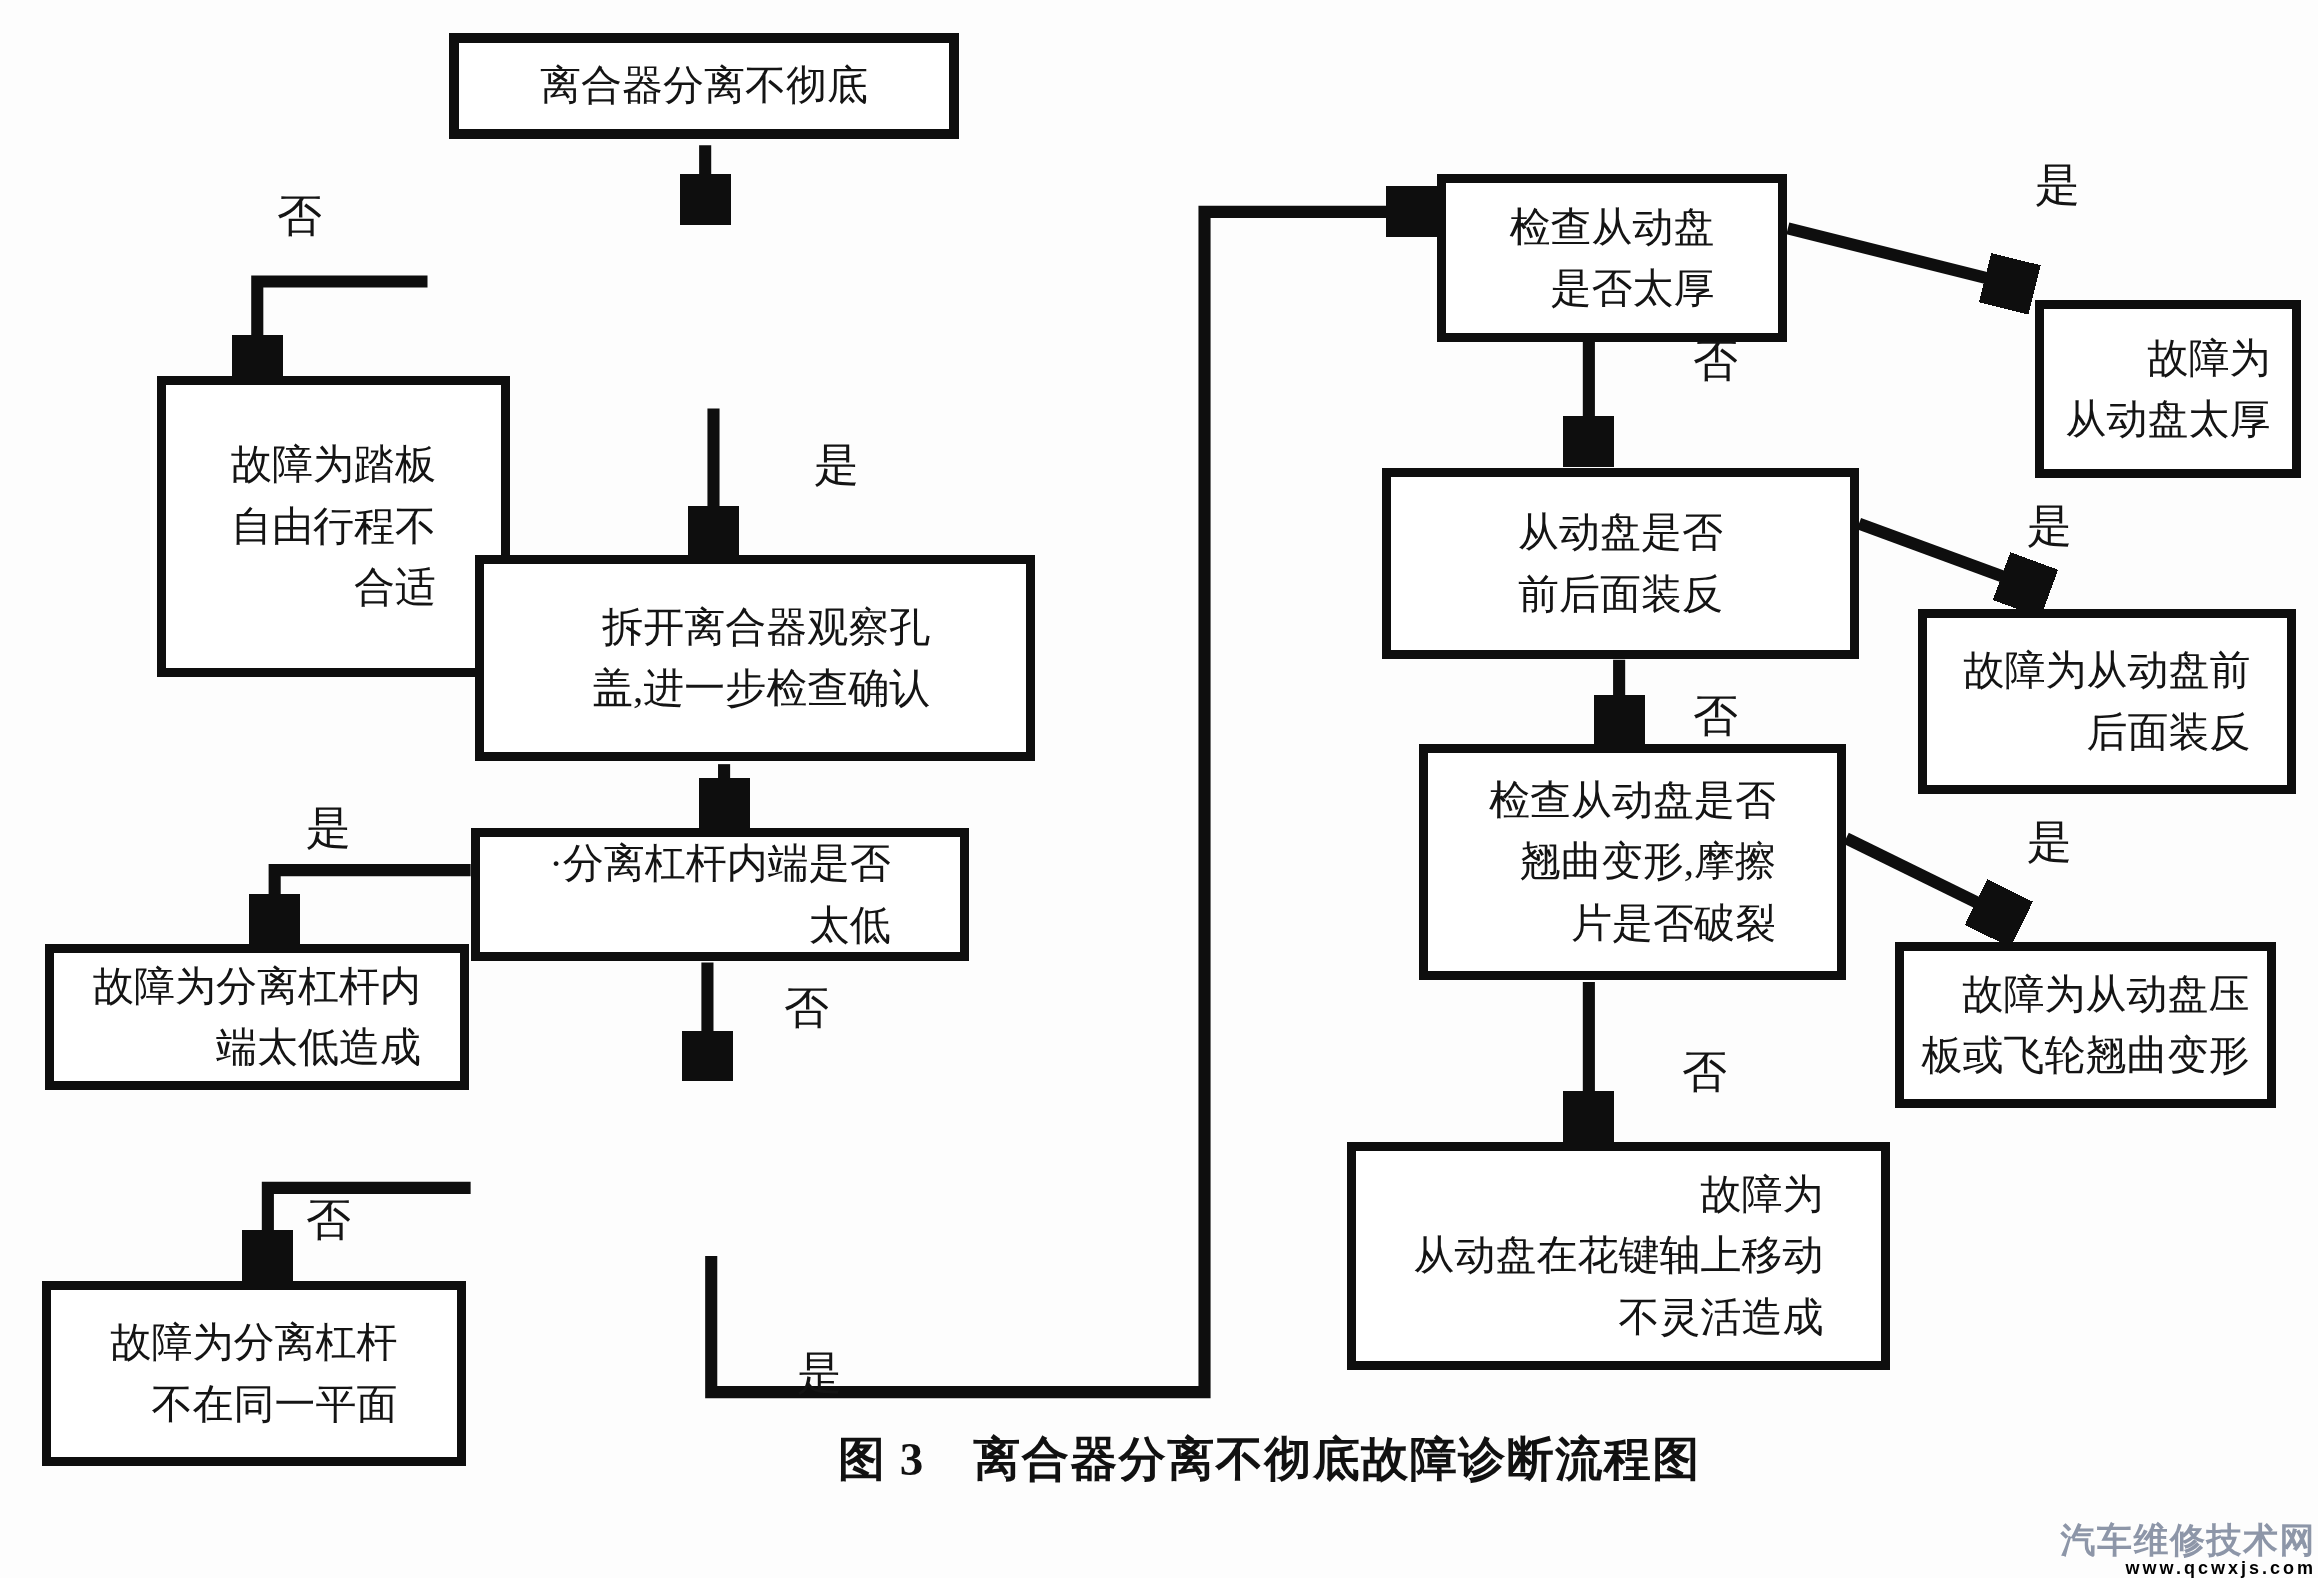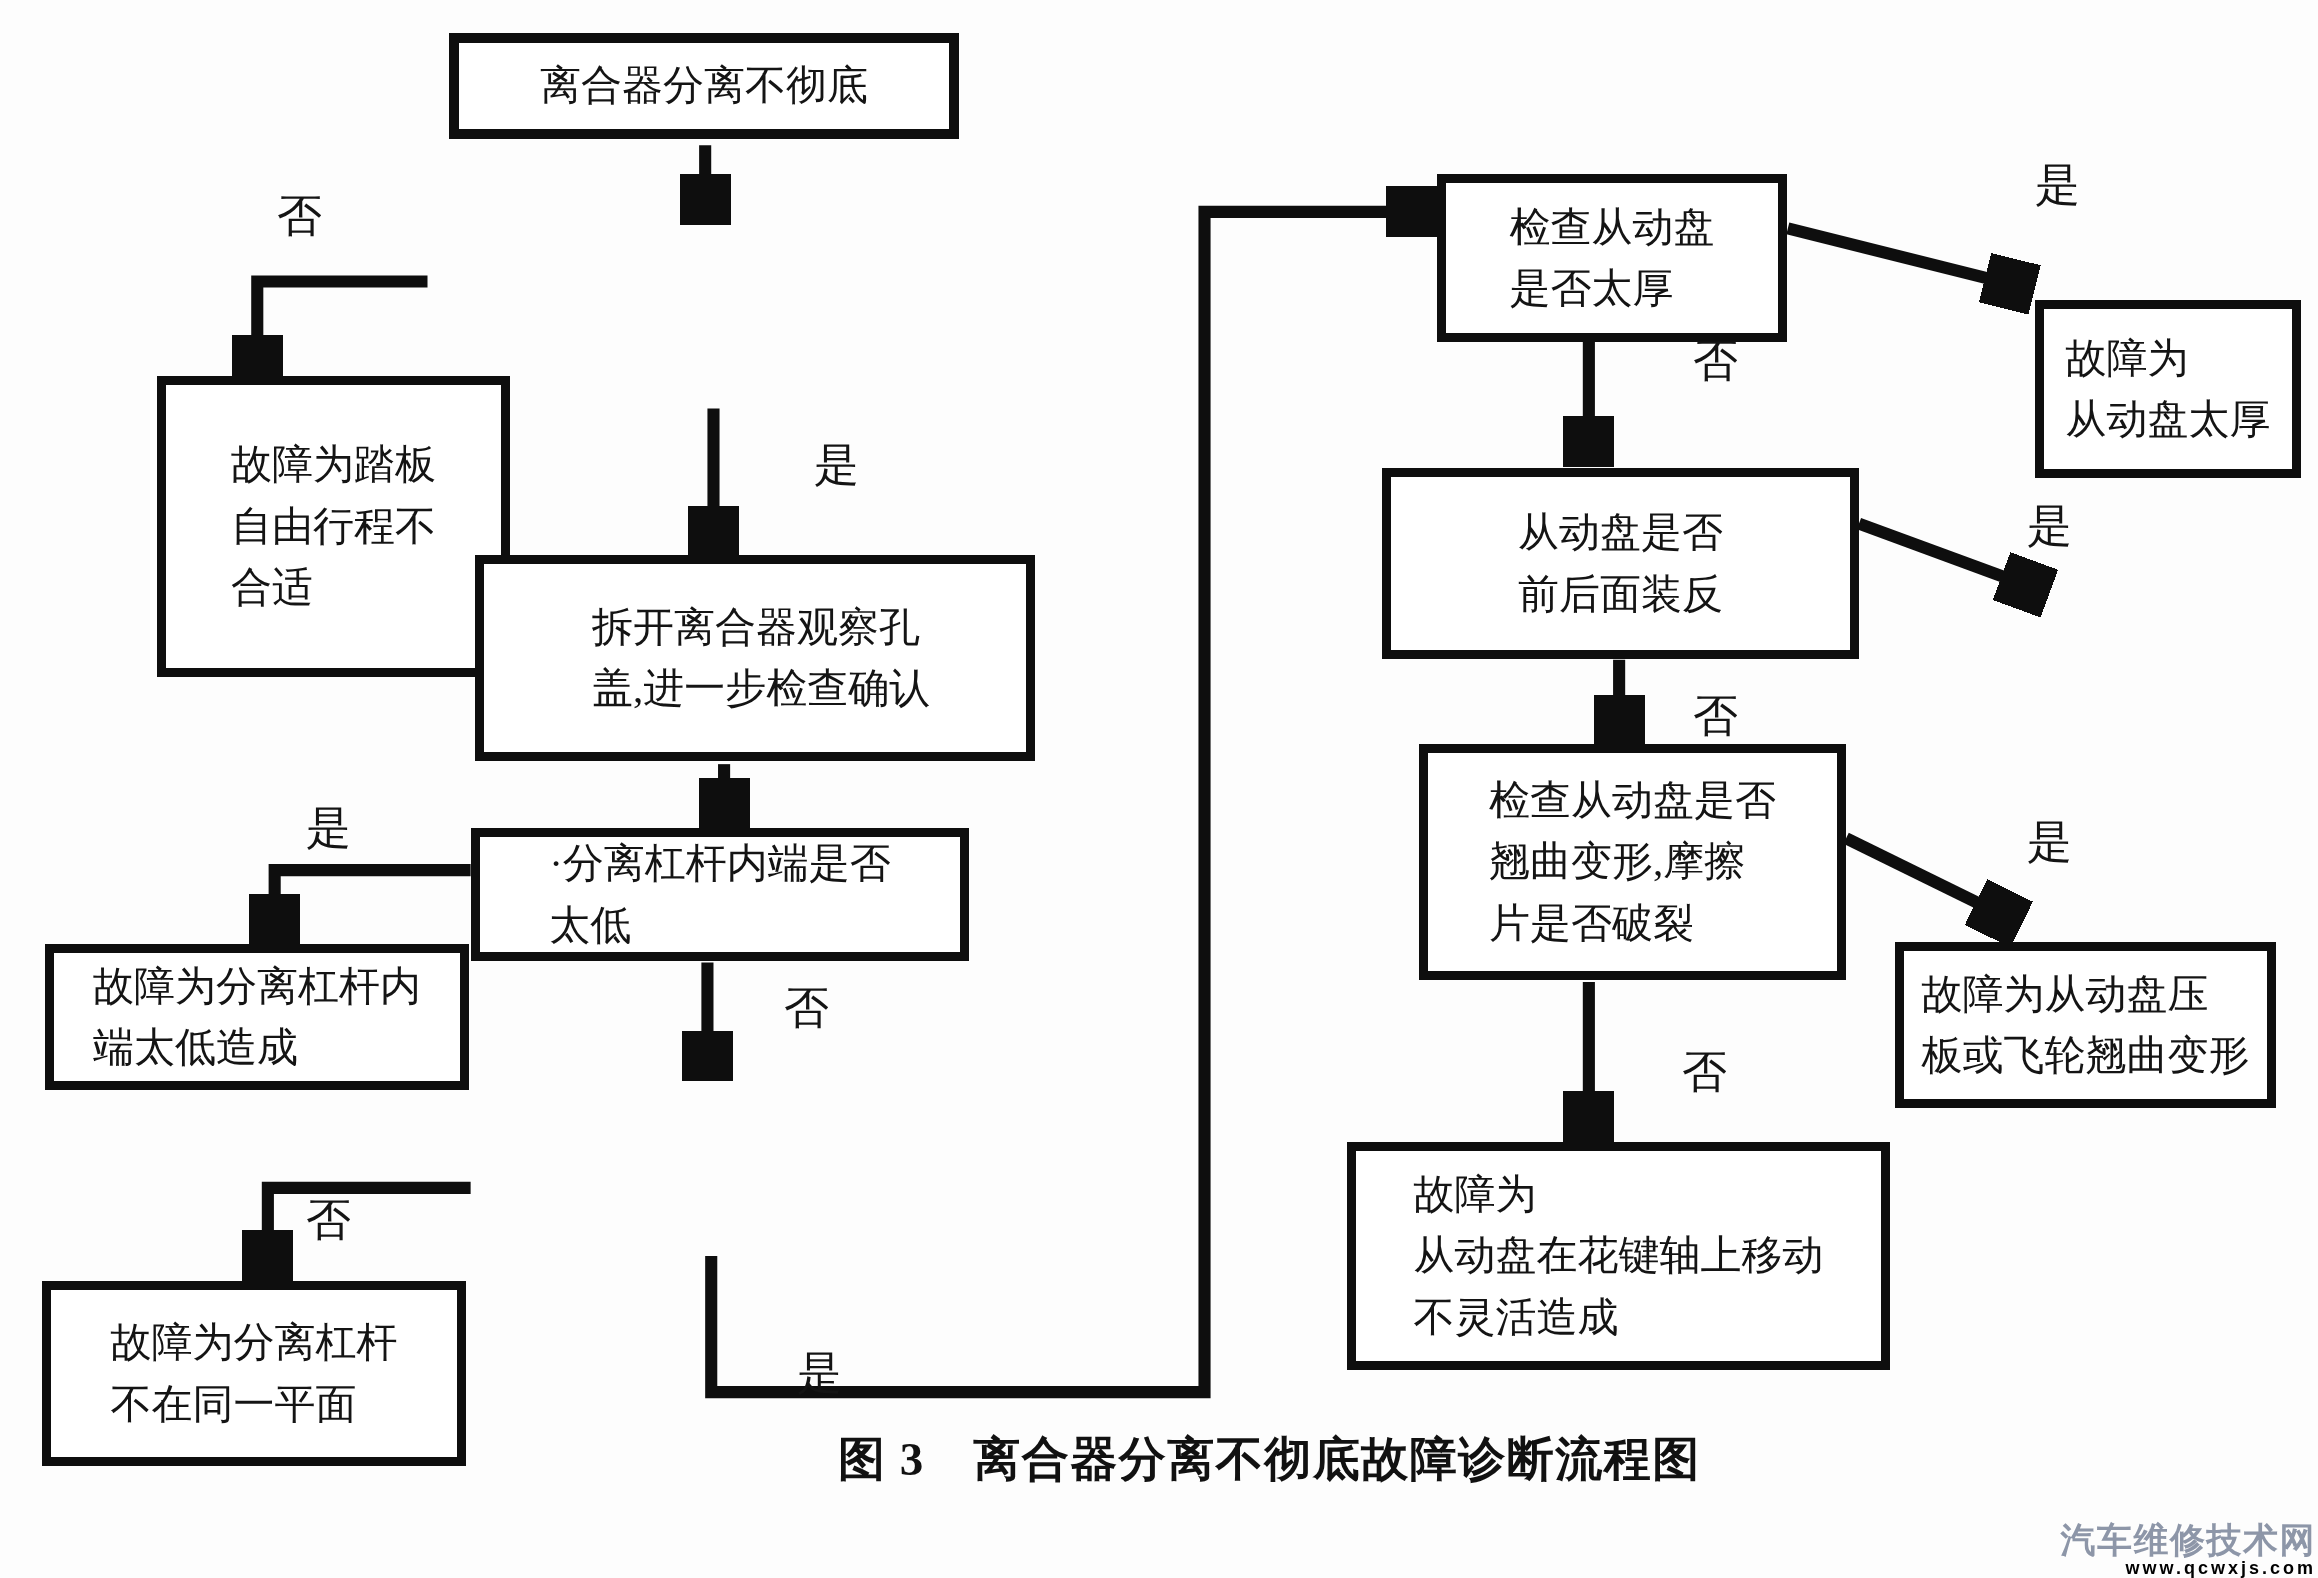--- a/index.html
+++ b/index.html
@@ -8,21 +8,21 @@
     width:2319px;height:1579px;
     background:#fdfdfd;
     font-family:"Liberation Serif","DejaVu Serif",serif;
     overflow:hidden;
   }
   .node{
     position:absolute;
     border:9px solid #0e0e0e;
     background:#ffffff;
     display:flex;align-items:center;justify-content:center;
-    text-align:left;
+    text-align:right;
     white-space:pre-line;
     font-size:41px;line-height:1.5;color:#141414;
     box-sizing:border-box;
   }
   
   .nStart{left:449px;top:33px;width:510px;height:106px;border-width:10.6px;}
   .nCheckPedal{left:427px;top:224px;width:613px;height:182px;}
   .nFaultPedal{left:157px;top:376px;width:353px;height:301px;}
   .nOpenCover{left:475px;top:555px;width:560px;height:206px;padding-left:12px;}
   .nLeverLow{left:471px;top:828px;width:498px;height:133px;}
@@ -109,20 +109,22 @@
   <div class="node nFaultLeverLow">故障为分离杠杆内
 端太低造成</div>
   <div class="node nFaultLeverPlane">故障为分离杠杆
 不在同一平面</div>
   <div class="node nDiscThick">检查从动盘
 是否太厚</div>
   <div class="node nFaultDiscThick">故障为
 从动盘太厚</div>
   <div class="node nDiscReversed">从动盘是否
 前后面装反</div>
+  <div class="node nFaultDiscReversed">故障为从动盘前
+后面装反</div>
   <div class="node nDiscWarp">检查从动盘是否
 翘曲变形,摩擦
 片是否破裂</div>
   <div class="node nFaultWarp">故障为从动盘压
 板或飞轮翘曲变形</div>
   <div class="node nFaultSpline">故障为
 从动盘在花键轴上移动
 不灵活造成</div>
 
   <span class="edge-label lbl1">否</span>

